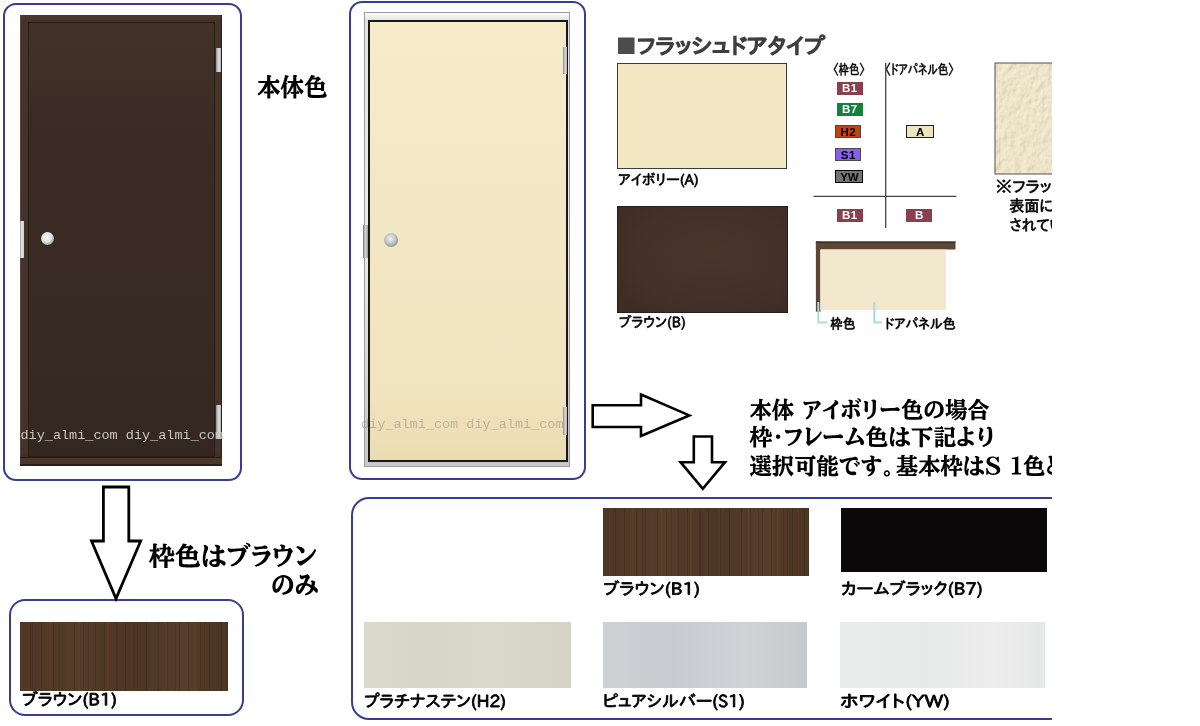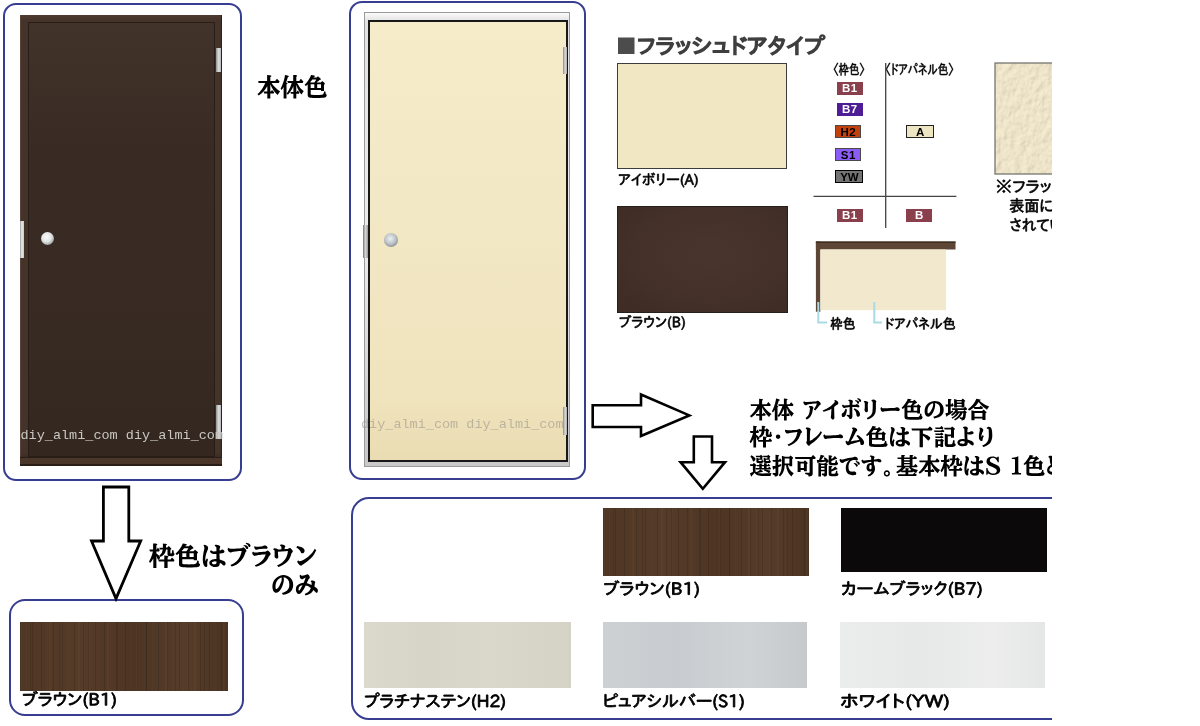--- a/index.html
+++ b/index.html
@@ -34,21 +34,21 @@
 <div class="abs" style="left:369.5px;top:21.5px;width:196px;height:438.5px;background:linear-gradient(180deg,#f6ecca,#f3e8c5 40%,#f0e4be 85%,#eadcb2)"></div>
 <div class="abs" style="left:363.2px;top:224.5px;width:5px;height:33px;background:linear-gradient(90deg,#777,#d5d5d5 50%,#999)"></div>
 <div class="abs" style="left:383.8px;top:232.6px;width:14px;height:14px;border-radius:50%;background:radial-gradient(circle at 45% 40%,#eef1f1,#bfc5c9 45%,#868f94 78%,#5f696d)"></div>
 <div class="abs" style="left:562.8px;top:47.3px;width:4px;height:27px;background:linear-gradient(90deg,#888,#dcdcdc 55%,#aaa)"></div>
 <div class="abs" style="left:562.8px;top:407px;width:4px;height:27.5px;background:linear-gradient(90deg,#888,#dcdcdc 55%,#aaa)"></div>
 
 <div class="abs" style="left:617px;top:62.8px;width:170px;height:106.4px;background:#f2e7c3;border:1px solid #3c3c3c"></div>
 <div class="abs" style="left:617px;top:205.5px;width:170.5px;height:107.5px;background:radial-gradient(ellipse at 55% 45%,#4a352d,#433028 60%,#3d2b24);border:1px solid #26201c"></div>
 
 <div class="badge mar" style="left:836.9px;top:81.8px">B1</div>
-<div class="badge" style="left:836.9px;top:102.6px;background:#4c1d95;color:#fff">B7</div>
+<div class="badge" style="left:836.9px;top:102.6px;background:#15803d;color:#fff">B7</div>
 <div class="badge" style="left:835.4px;top:124.9px;background:#c2410c;border:1.4px solid #4a4a4a;color:#000">H2</div>
 <div class="badge" style="left:835.4px;top:147.5px;background:#8b5cf6;border:1.4px solid #4a4a4a;color:#000">S1</div>
 <div class="badge" style="left:835.4px;top:169.6px;width:28px;background:#737373;border:1.6px solid #000;color:#000;letter-spacing:0">YW</div>
 <div class="badge" style="left:906.3px;top:124.9px;width:28px;background:#eee5c3;border:1.6px solid #222;color:#000">A</div>
 <div class="badge mar" style="left:836.9px;top:208.7px">B1</div>
 <div class="badge mar" style="left:906.3px;top:208.7px;width:26px">B</div>
 
 <div class="bluebox" style="left:8.5px;top:599px;width:235.5px;height:117px;border-radius:16px"></div>
 <div class="abs wood" style="left:20.3px;top:621.7px;width:207.5px;height:69.1px"></div>
 

